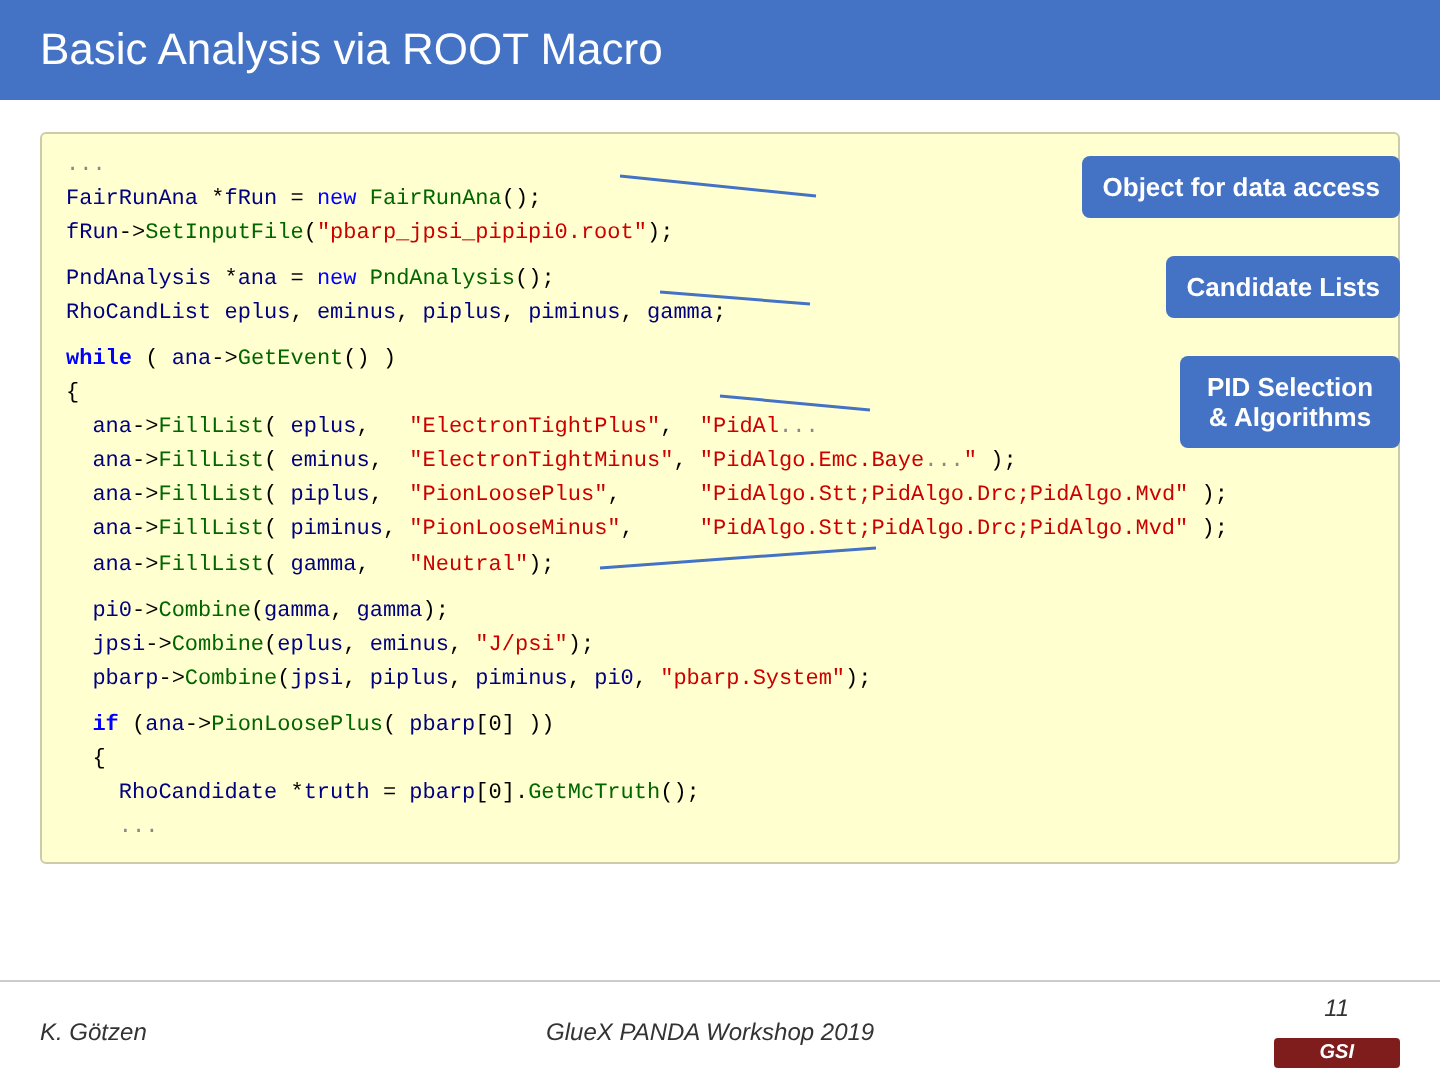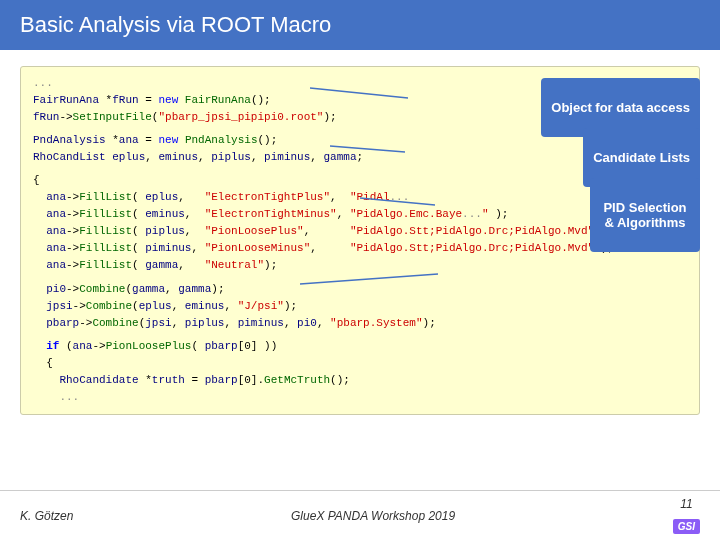--- a/index.html
+++ b/index.html
@@ -57,21 +57,21 @@
     .var { color: #000080; }
     .new-kw { color: #0000ff; margin-top: 28px; }
 
     
     .callout {
       position: absolute;
       background: #4472c4;
       color: white;
       font-size: 13px;
       font-weight: bold;
-      padding: 22px 10px;
+      padding: 8px 10px;
       border-radius: 4px;
       text-align: center;
       white-space: nowrap;
     }
 
     .callout-object {
       top: 28px;
       right: 20px;
       background: #4472c4;
     }
@@ -112,25 +112,25 @@
       justify-content: space-between;
       align-items: center;
       padding: 6px 20px;
       font-size: 12px;
       color: #333;
       border-top: 1px solid #ccc;
       font-style: italic;
     }
 
     .footer-logo {
-      background: #8b5cf6;
+      background: #7f1d1d;
       color: white;
       font-size: 10px;
       font-weight: bold;
-      padding: 2px 5px;
+      padding: 2px 23px;
       border-radius: 2px;
     }
 
     .code-gap {
       height: 6px;
     }
   </style>
 </head>
 <body>
 
@@ -142,20 +142,21 @@
   <div class="slide-content">
 
     <div class="code-block" style="margin-top:4px;">
       <div class="code-line"><span class="cm">...</span></div>
       <div class="code-line"><span class="var">FairRunAna</span> *<span class="var">fRun</span> = <span class="new-kw">new</span> <span class="fn">FairRunAna</span>();</div>
       <div class="code-line"><span class="var">fRun</span>-&gt;<span class="fn">SetInputFile</span>(<span class="str">"pbarp_jpsi_pipipi0.root"</span>);</div>
       <div class="code-gap"></div>
       <div class="code-line"><span class="var">PndAnalysis</span> *<span class="var">ana</span> = <span class="new-kw">new</span> <span class="fn">PndAnalysis</span>();</div>
       <div class="code-line"><span class="var">RhoCandList</span> <span class="var">eplus</span>, <span class="var">eminus</span>, <span class="var">piplus</span>, <span class="var">piminus</span>, <span class="var">gamma</span>;</div>
       <div class="code-gap"></div>
+      <div class="code-line"><span class="kw">while</span> ( <span class="var">ana</span>-&gt;<span class="fn">GetEvent</span>() )</div>
       <div class="code-line">{</div>
       <div class="code-line">  <span class="var">ana</span>-&gt;<span class="fn">FillList</span>( <span class="var">eplus</span>,   <span class="str">"ElectronTightPlus"</span>,  <span class="str">"PidAl</span><span style="color:#888">...</span></div>
       <div class="code-line">  <span class="var">ana</span>-&gt;<span class="fn">FillList</span>( <span class="var">eminus</span>,  <span class="str">"ElectronTightMinus"</span>, <span class="str">"PidAlgo.Emc.Baye</span><span style="color:#888">...</span><span class="str">"</span> );</div>
       <div class="code-line">  <span class="var">ana</span>-&gt;<span class="fn">FillList</span>( <span class="var">piplus</span>,  <span class="str">"PionLoosePlus"</span>,      <span class="str">"PidAlgo.Stt;PidAlgo.Drc;PidAlgo.Mvd"</span> );</div>
       <div class="code-line">  <span class="var">ana</span>-&gt;<span class="fn">FillList</span>( <span class="var">piminus</span>, <span class="str">"PionLooseMinus"</span>,     <span class="str">"PidAlgo.Stt;PidAlgo.Drc;PidAlgo.Mvd"</span> );</div>
       <div class="code-line">  <span class="var">ana</span>-&gt;<span class="fn">FillList</span>( <span class="var">gamma</span>,   <span class="str">"Neutral"</span>);</div>
       <div class="code-gap"></div>
       <div class="code-line">  <span class="var">pi0</span>-&gt;<span class="fn">Combine</span>(<span class="var">gamma</span>, <span class="var">gamma</span>);</div>
       <div class="code-line">  <span class="var">jpsi</span>-&gt;<span class="fn">Combine</span>(<span class="var">eplus</span>, <span class="var">eminus</span>, <span class="str">"J/psi"</span>);</div>
       <div class="code-line">  <span class="var">pbarp</span>-&gt;<span class="fn">Combine</span>(<span class="var">jpsi</span>, <span class="var">piplus</span>, <span class="var">piminus</span>, <span class="var">pi0</span>, <span class="str">"pbarp.System"</span>);</div>

